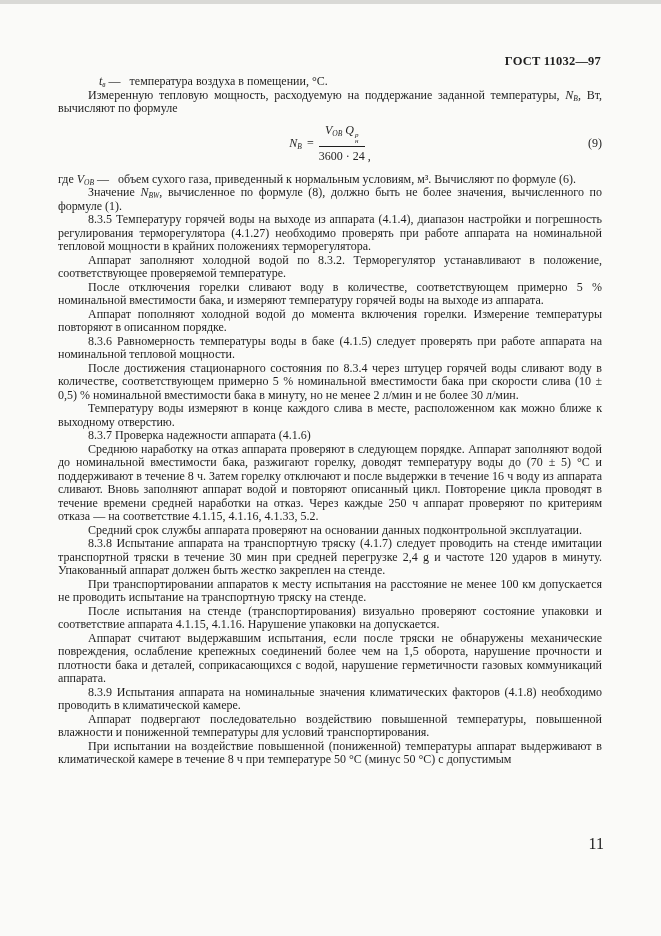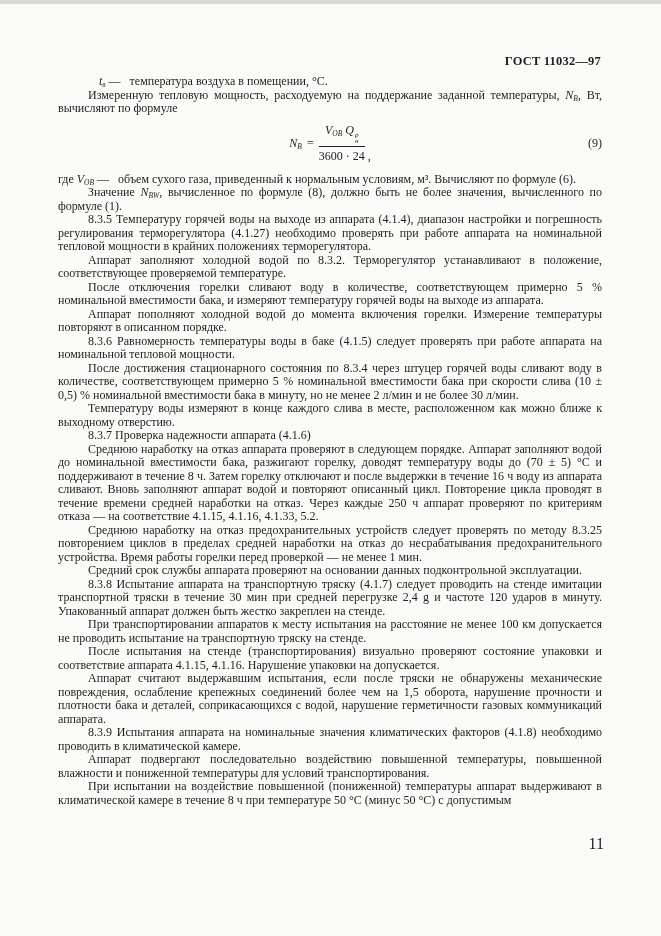--- a/index.html
+++ b/index.html
@@ -75,21 +75,20 @@
         <p class="indent">Значение <i>N</i><sub class="vsub">ВW</sub>, вычисленное по формуле (8), должно быть не более значения, вычисленного по формуле (1).</p>
         <p class="indent">8.3.5  Температуру горячей воды на выходе из аппарата (4.1.4), диапазон настройки и погрешность регулирования терморегулятора (4.1.27) необходимо проверять при работе аппарата на номинальной тепловой мощности в крайних положениях терморегулятора.</p>
         <p class="indent">Аппарат заполняют холодной водой по 8.3.2. Терморегулятор устанавливают в положение, соответствующее проверяемой температуре.</p>
         <p class="indent">После отключения горелки сливают воду в количестве, соответствующем примерно 5 % номинальной вместимости бака, и измеряют температуру горячей воды на выходе из аппарата.</p>
         <p class="indent">Аппарат пополняют холодной водой до момента включения горелки. Измерение температуры повторяют в описанном порядке.</p>
         <p class="indent">8.3.6  Равномерность температуры воды в баке (4.1.5) следует проверять при работе аппарата на номинальной тепловой мощности.</p>
         <p class="indent">После достижения стационарного состояния по 8.3.4 через штуцер горячей воды сливают воду в количестве, соответствующем примерно 5 % номинальной вместимости бака при скорости слива (10 ± 0,5) % номинальной вместимости бака в минуту, но не менее 2 л/мин и не более 30 л/мин.</p>
         <p class="indent">Температуру воды измеряют в конце каждого слива в месте, расположенном как можно ближе к выходному отверстию.</p>
         <p class="indent">8.3.7  Проверка надежности аппарата (4.1.6)</p>
         <p class="indent">Среднюю наработку на отказ аппарата проверяют в следующем порядке. Аппарат заполняют водой до номинальной вместимости бака, разжигают горелку, доводят температуру воды до (70 ± 5) °С и поддерживают в течение 8 ч. Затем горелку отключают и после выдержки в течение 16 ч воду из аппарата сливают. Вновь заполняют аппарат водой и повторяют описанный цикл. Повторение цикла проводят в течение времени средней наработки на отказ. Через каждые 250 ч аппарат проверяют по критериям отказа — на соответствие 4.1.15, 4.1.16, 4.1.33, 5.2.</p>
-        <p class="indent">Среднюю наработку на отказ предохранительных устройств следует проверять по методу 8.3.25 повторением циклов в пределах средней наработки на отказ до несрабатывания предохранительного устройства. Время работы горелки перед проверкой — не менее 1 мин.</p>
         <p class="indent">Средний срок службы аппарата проверяют на основании данных подконтрольной эксплуатации.</p>
         <p class="indent">8.3.8  Испытание аппарата на транспортную тряску (4.1.7) следует проводить на стенде имитации транспортной тряски в течение 30 мин при средней перегрузке 2,4 g и частоте 120 ударов в минуту. Упакованный аппарат должен быть жестко закреплен на стенде.</p>
         <p class="indent">При транспортировании аппаратов к месту испытания на расстояние не менее 100 км допускается не проводить испытание на транспортную тряску на стенде.</p>
         <p class="indent">После испытания на стенде (транспортирования) визуально проверяют состояние упаковки и соответствие аппарата 4.1.15, 4.1.16. Нарушение упаковки на допускается.</p>
         <p class="indent">Аппарат считают выдержавшим испытания, если после тряски не обнаружены механические повреждения, ослабление крепежных соединений более чем на 1,5 оборота, нарушение прочности и плотности бака и деталей, соприкасающихся с водой, нарушение герметичности газовых коммуникаций аппарата.</p>
         <p class="indent">8.3.9  Испытания аппарата на номинальные значения климатических факторов (4.1.8) необходимо проводить в климатической камере.</p>
         <p class="indent">Аппарат подвергают последовательно воздействию повышенной температуры, повышенной влажности и пониженной температуры для условий транспортирования.</p>
         <p class="indent">При испытании на воздействие повышенной (пониженной) температуры аппарат выдерживают в климатической камере в течение 8 ч при температуре 50 °С (минус 50 °С) с допустимым</p>
       </div>
 

